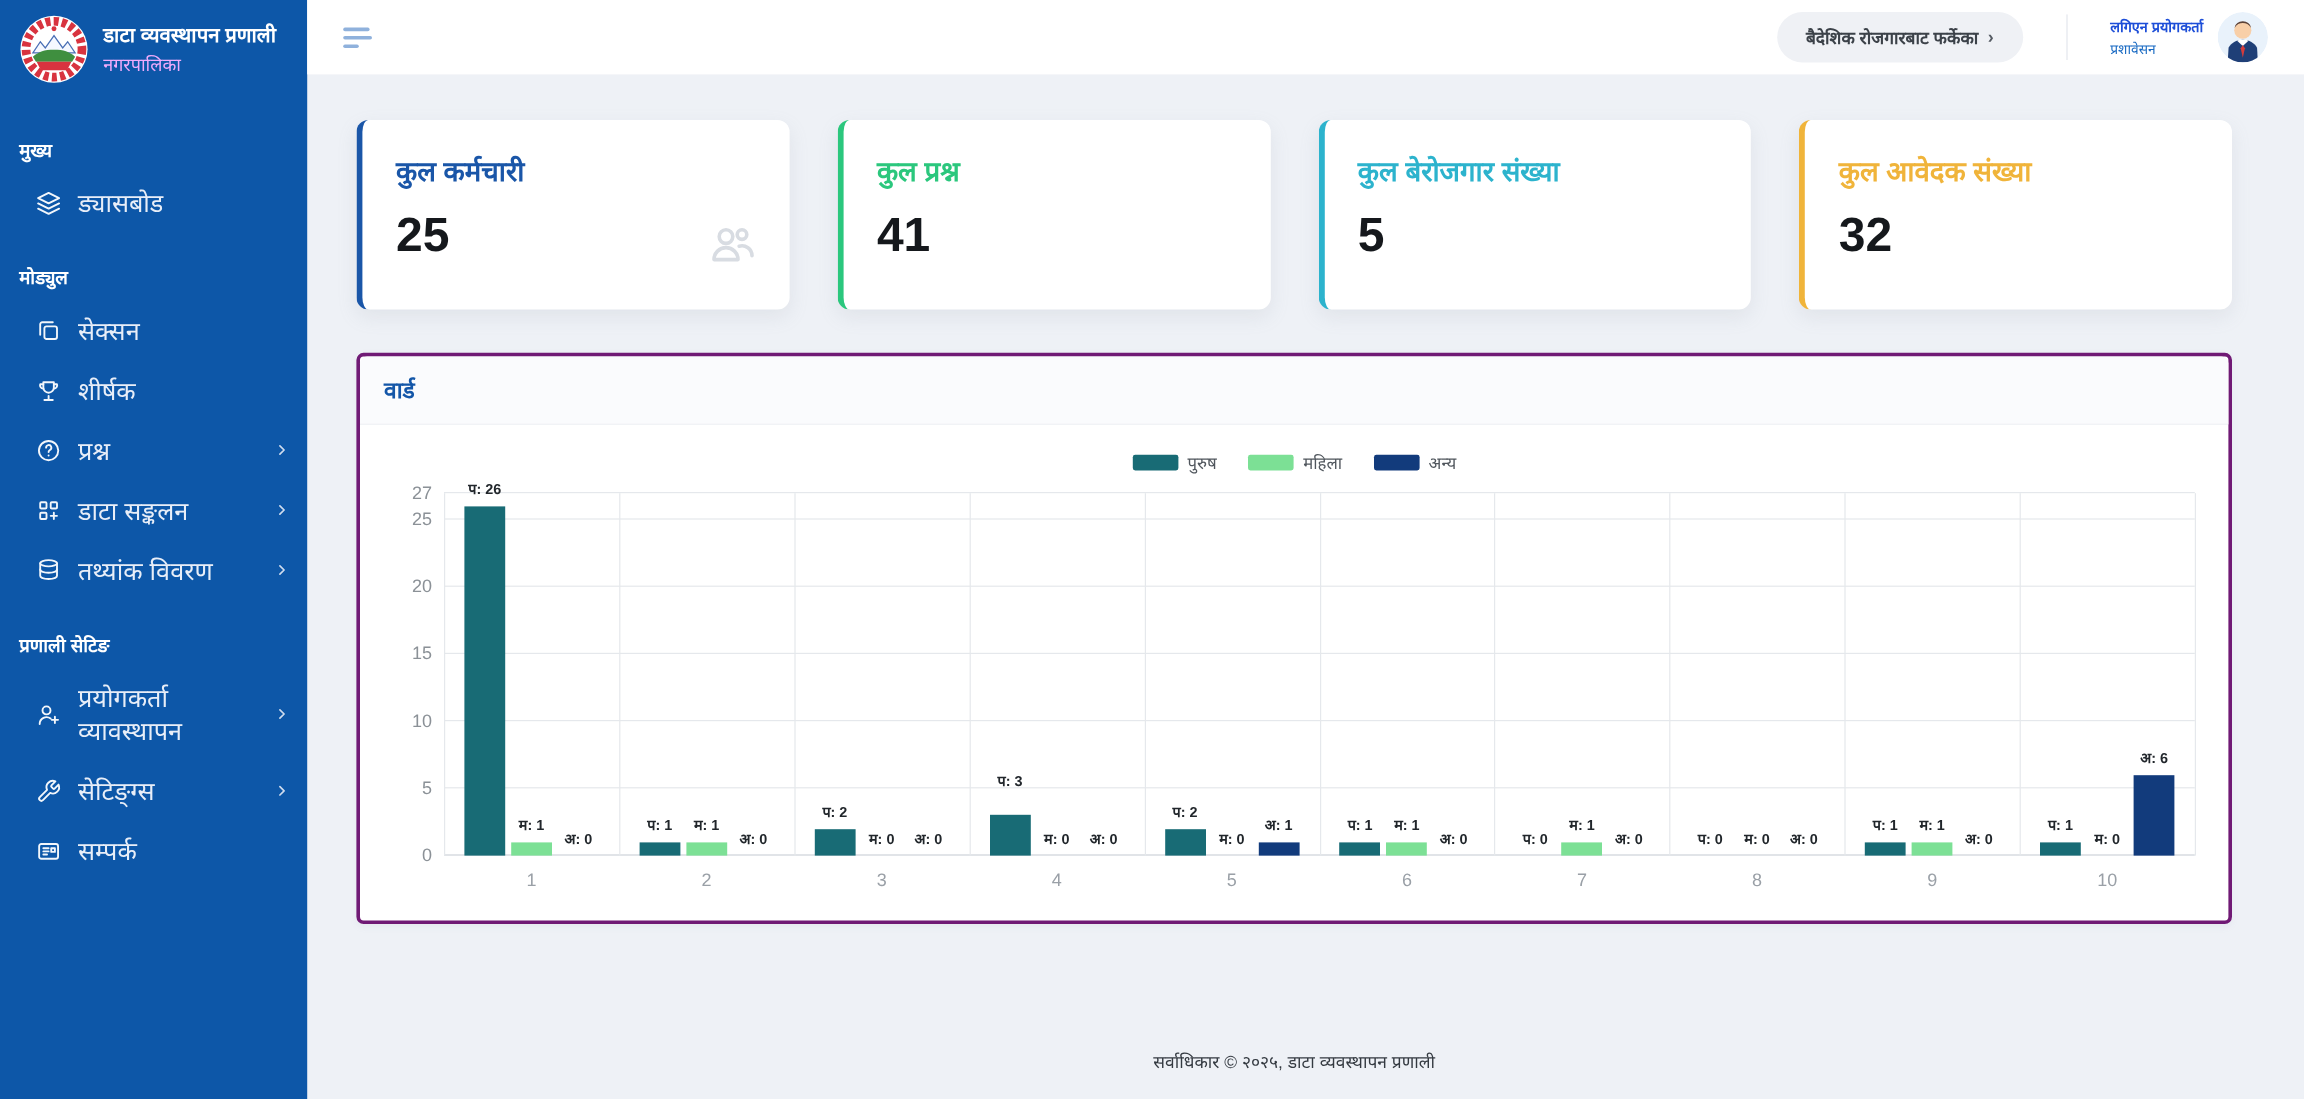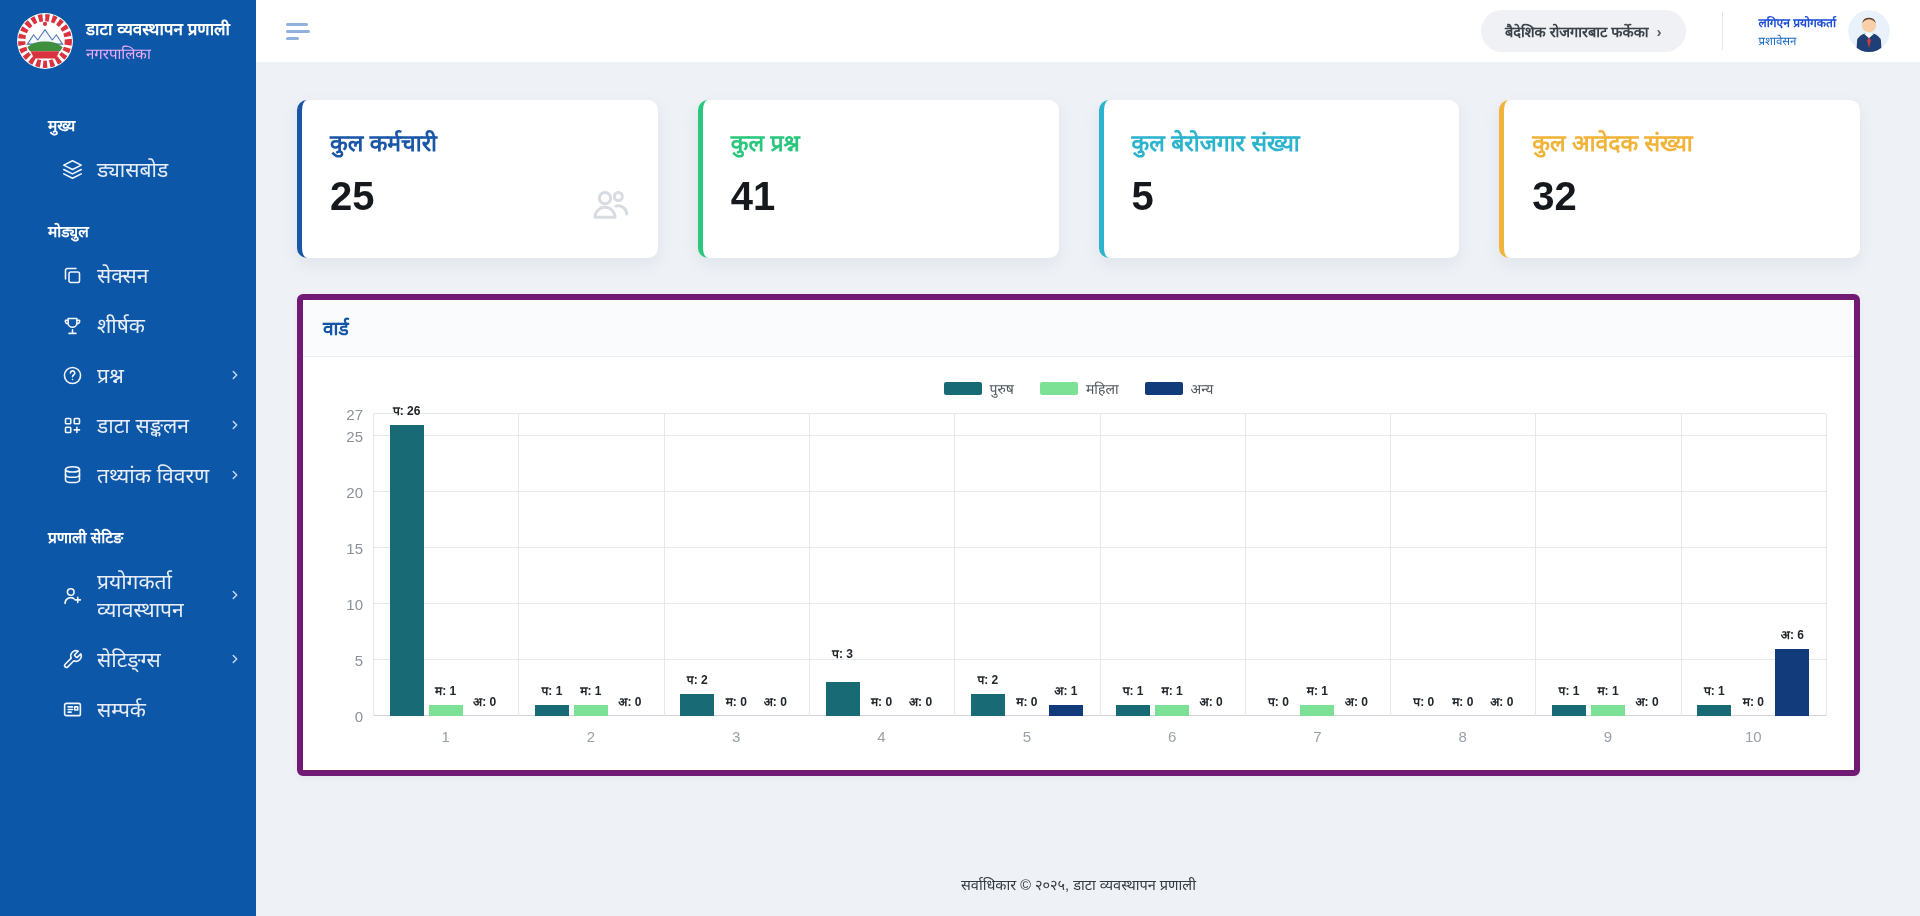--- a/index.html
+++ b/index.html
@@ -11,21 +11,21 @@
   
   .sidebar {
     width:256px; min-width:256px; height:916px;
     background:#0d57a8; color:#fff; overflow:hidden;
     display:flex; flex-direction:column;
   }
   .logo-row { display:flex; align-items:center; gap:12px; padding:12px 14px 10px 16px; }
   .logo-badge { width:58px; height:58px; flex:0 0 auto; }
   .logo-text .t1 { font-size:17px; font-weight:bold; line-height:1.25; }
   .logo-text .t2 { font-size:15px; margin-top:2px; color:#f0abfc; }
-  .nav { padding:8px 0 20px;margin-left:32px; }
+  .nav { padding:8px 0 20px; }
   .nav-section-header { padding:0 16px; margin:26px 0 8px; font-size:15.5px; font-weight:bold; color:#ffffff; }
   .nav-item {
     display:flex; align-items:center; gap:14px;
     padding:11px 14px 11px 30px; font-size:21px; color:#e8eef8; cursor:pointer;
   }
   .nav-item .icon { width:21px; height:21px; display:inline-flex; color:#f2f6fb; }
   .nav-item .icon svg { width:21px; height:21px; }
   .nav-item .chev { margin-left:auto; width:14px; height:14px; color:#cfdcee; display:inline-flex; }
   .nav-item .chev svg { width:14px; height:14px; }
   
@@ -58,21 +58,21 @@
     border-left:5px solid var(--accent,#1a56a8);
     box-shadow:0 6px 16px rgba(140,152,164,.14);
     padding:26px 28px; position:relative;
   }
   .stat-title { font-size:23px; font-weight:bold; color:var(--accent,#1a56a8); }
   .stat-value { font-size:40px; font-weight:bold; color:#15181c; margin-top:16px; }
   .stat-icon { position:absolute; right:28px; bottom:30px; color:#d8dce2; }
   .stat-icon svg { width:40px; height:40px; }
   
   .chart-card {
-    margin-top:36px; background:#fff; border:6px solid #701a75; border-radius:6px;
+    margin-top:36px; background:#fff; border:3px solid #701a75; border-radius:6px;
     box-shadow:0 2px 6px rgba(140,152,164,.08);
   }
   .chart-card-header {
     padding:15px 20px; border-bottom:1px solid #e8ecf1; background:#fafbfd;
     border-radius:6px 6px 0 0;
   }
   .chart-card-title { font-size:19px; font-weight:bold; color:#1356a8; }
   .chart-card-body { padding:20px 22px 14px 22px; }
   .legend-row { display:flex; justify-content:center; align-items:center; gap:10px; margin:2px 0 16px; }
   .legend-item { display:flex; align-items:center; gap:8px; margin:0 8px; cursor:pointer; }

